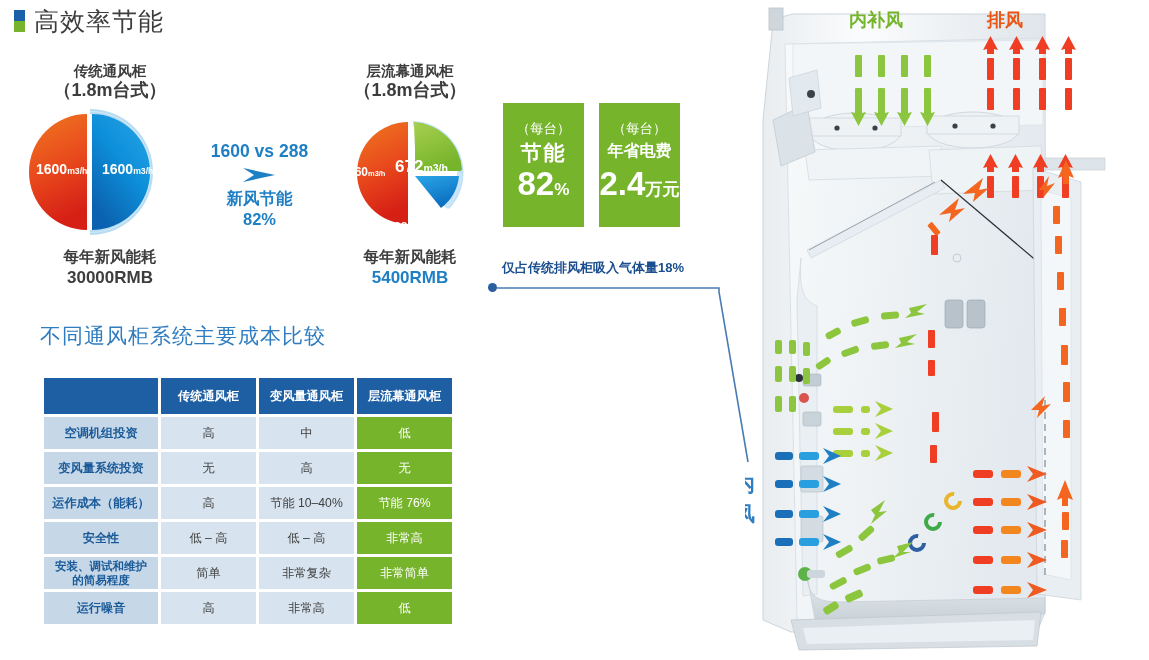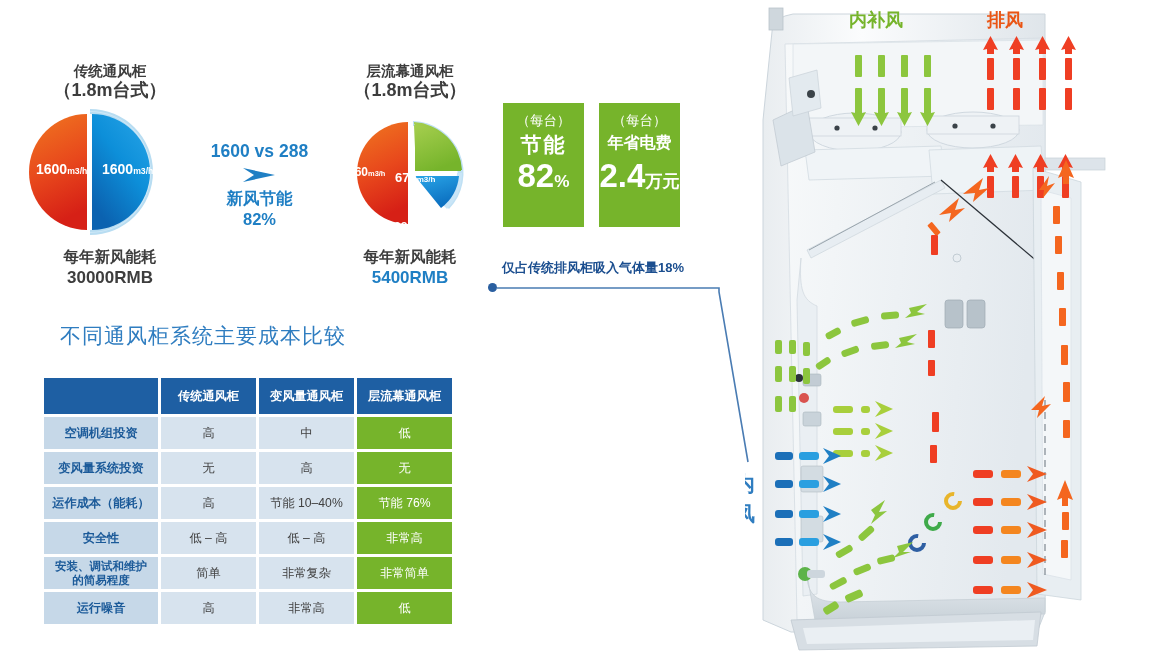--- a/index.html
+++ b/index.html
@@ -30,31 +30,31 @@
   .pielabel { position: absolute; color: #fff; font-weight: bold; white-space: nowrap; }
   .pielabel .unit { font-size: 0.62em; font-weight: bold; }
 
   
   .vs-wrap { position: absolute; text-align: center; color: #1f7fc4; }
   .vs-top { font-size: 17.5px; font-weight: bold; line-height: 22px; white-space: nowrap; }
   .vs-bot { font-size: 16.5px; font-weight: bold; line-height: 21px; }
 
   
   .badge { position: absolute; background: #76b42b; color: #fff; text-align: center; }
-  .badge .b-small { font-size: 13.5px; line-height: 20px; display: block; margin-top: 8px; }
+  .badge .b-small { font-size: 13.5px; line-height: 20px; display: block; margin-top: 16px; }
   .badge .b-mid { font-size: 21px; font-weight: bold; line-height: 27px; display: block; letter-spacing: 2px; }
   .badge .b-big { font-size: 33px; font-weight: bold; line-height: 36px; display: block; }
   .badge .b-big .sfx { font-size: 0.52em; }
 
   
   .callout-text { position: absolute; font-size: 13px; color: #1b4e8f; font-weight: bold; white-space: nowrap; }
   .callout-dot { position: absolute; width: 9px; height: 9px; border-radius: 50%; background: #2a5fa0; }
 
   
-  .sec-title { position: absolute; font-size: 21px; color: #2f7dc0; letter-spacing: 1px; margin-left: 20px; }
+  .sec-title { position: absolute; font-size: 21px; color: #2f7dc0; letter-spacing: 1px; }
 
   
   .tbl { position: absolute; border-collapse: separate; border-spacing: 3px; }
   .tbl th, .tbl td { text-align: center; vertical-align: middle; font-size: 12.2px; }
   .tbl thead th { background: #1e5fa3; color: #ffffff; height: 36px; font-weight: bold; }
   .tbl thead th.corner { background: #1e5fa3; }
   .tbl td.rowhead { background: #c6d8e8; color: #1b5a99; font-weight: bold; width: 114px; height: 32px; line-height: 15px; }
   .tbl td.val { background: #d7e3ee; color: #404040; width: 95px; height: 32px; }
   .tbl td.good { background: #76b42b; color: #ffffff; width: 95px; height: 32px; }
 
@@ -63,20 +63,27 @@
   .illus-label { position: absolute; font-size: 18px; font-weight: bold; white-space: nowrap; }
   .lbl-green { color: #76b42b; }
   .lbl-orange { color: #ea5514; }
   .lbl-blue { color: #2f7dc0; font-size: 21px; line-height: 27px; }
 </style>
 </head>
 <body>
 
 <div class="page">
 
+  <div class="header">
+    <span class="header-marker">
+      <span class="mk-top"></span>
+        <span class="mk-bot"></span>
+    </span>
+    <span class="header-title">高效率节能</span>
+  </div>
 
   <div class="pie-block" style="left:20px; top:62px; width:180px;">
     <div class="pie-caption-top">传统通风柜</div>
     <div class="pie-caption-sub">（1.8m台式）</div>
   </div>
 
   <svg width="180" height="130" style="position:absolute;left:24px;top:107px;">
     <defs>
       <linearGradient id="gOrange1" x1="0" y1="0" x2="0.25" y2="1">
         <stop offset="0%" stop-color="#f07820"></stop>
@@ -141,21 +148,21 @@
 
     <path d="M 76 11 L 76 9 A 51 51 0 0 1 124 57 L 122 57 Z M 76 12 A 49 49 0 0 1 122 58 L 78 58 Z" fill="url(#gGreen1)"></path>
     <path d="M 77 12 A 48 48 0 0 1 123 58 L 77 58 Z" fill="url(#gGreen1)"></path>
 
     <path d="M 77 63 L 121 63 A 46 46 0 0 1 103 95 Z" fill="url(#gBlue2)"></path>
   </svg>
 
   <div class="pielabel" style="left:348px; top:165px; font-size:12px;">
     <span>960</span><span class="unit">m3/h</span>
   </div>
-  <div class="pielabel" style="left:395px; top:157px; font-size:13px;margin-top:13px;">
+  <div class="pielabel" style="left:395px; top:157px; font-size:17px;">
     <span>672</span><span class="unit">m3/h</span>
   </div>
   <div class="pielabel" style="left:394px; top:192px; font-size:12px;margin-top:28px;">
     <span>288</span><span class="unit">m3/h</span>
   </div>
 
   <div class="pie-block" style="left:320px; top:246px; width:180px;">
     <div class="pie-caption-bot">每年新风能耗</div>
     <div class="pie-caption-bot2 blue">5400RMB</div>
   </div>

